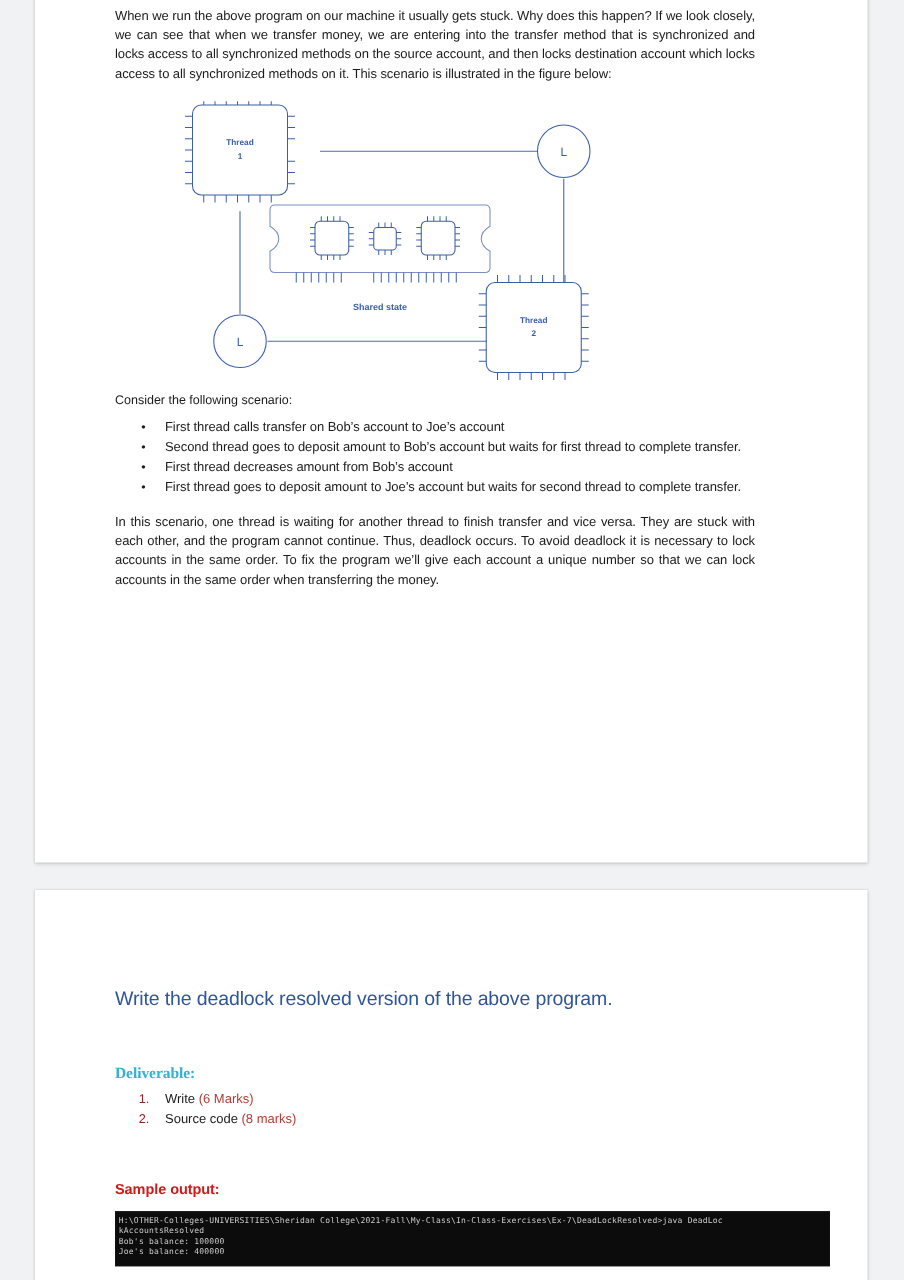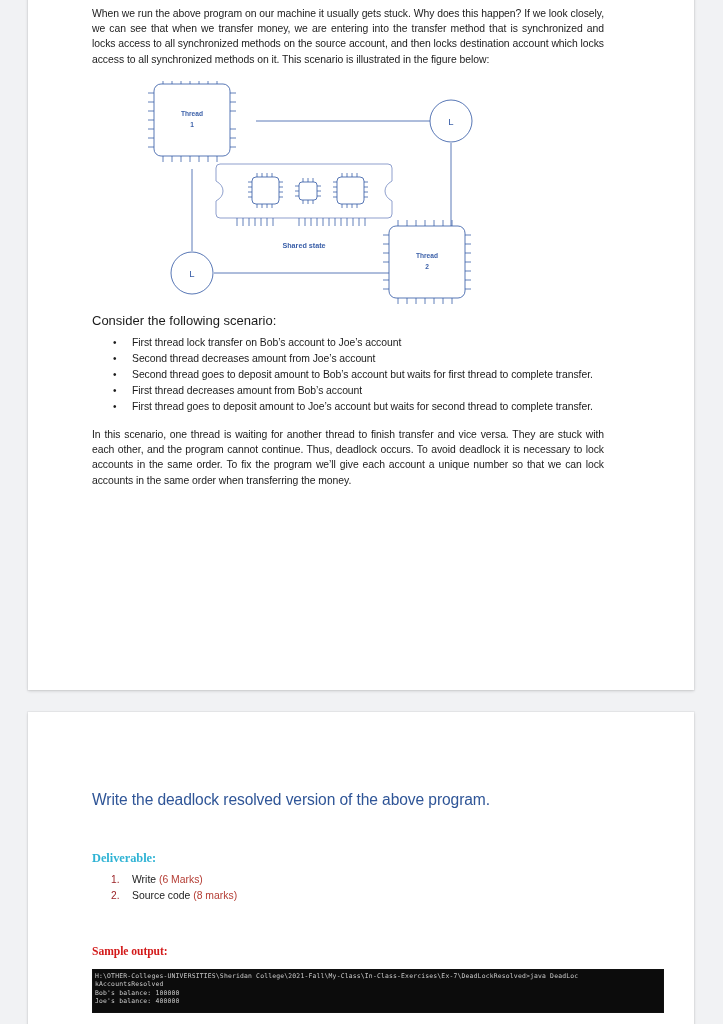--- a/index.html
+++ b/index.html
@@ -45,21 +45,21 @@
     font-family: "Liberation Sans", sans-serif;
     font-size: 10.4px;
     line-height: 15.2px;
     color: #1b1b1b;
     text-align: justify;
     margin: 0;
     letter-spacing: -0.05px;
   }
 
   .lead {
-    font-size: 13px;
+    font-size: 10px;
     line-height: 15.2px;
     color: #1b1b1b;
     margin: 0;
   }
 
   ul.bullets {
     list-style: none;
     margin: 7px 0 0 0;
     padding: 0;
   }
@@ -122,21 +122,20 @@
   }
   .marks { color: #b43d34; }
 
   .sample-heading {
     font-size: 11.6px;
     line-height: 15px;
     color: #d31a1a;
     font-weight: bold;
     margin: 0;
     letter-spacing: -0.05px;
-    font-family: Liberation Serif, serif;
   }
 
   
   .terminal {
     margin-top: 10px;
     background: #0c0c0c;
     width: 572px;
     height: 44px;
     padding: 2px 0 0 2px;
     overflow: hidden;
@@ -371,22 +370,21 @@
             </g>
 
             <text class="dg-shared" x="212" y="167">Shared state</text>
           </g>
         </svg>
       </div>
 
       <p class="lead">Consider the following scenario:</p>
 
       <ul class="bullets">
-        <li>First thread lock transfer on Bob’s account to Joe’s account</li>
-        <li>Second thread decreases amount from Joe’s account</li>
+        <li>First thread calls transfer on Bob’s account to Joe’s account</li>
         <li>Second thread goes to deposit amount to Bob’s account but waits for first thread to complete transfer.</li>
         <li>First thread decreases amount from Bob’s account</li>
         <li>First thread goes to deposit amount to Joe’s account but waits for second thread to complete transfer.</li>
       </ul>
 
       <p class="para" style="margin-top:12px;">In this scenario, one thread is waiting for another thread to finish transfer and vice versa. They are stuck with each other, and the program cannot continue. Thus, deadlock occurs. To avoid deadlock it is necessary to lock accounts in the same order. To fix the program we’ll give each account a unique number so that we can lock accounts in the same order when transferring the money.</p>
     </div>
   </div>
 
   <div class="page" id="page-2">

